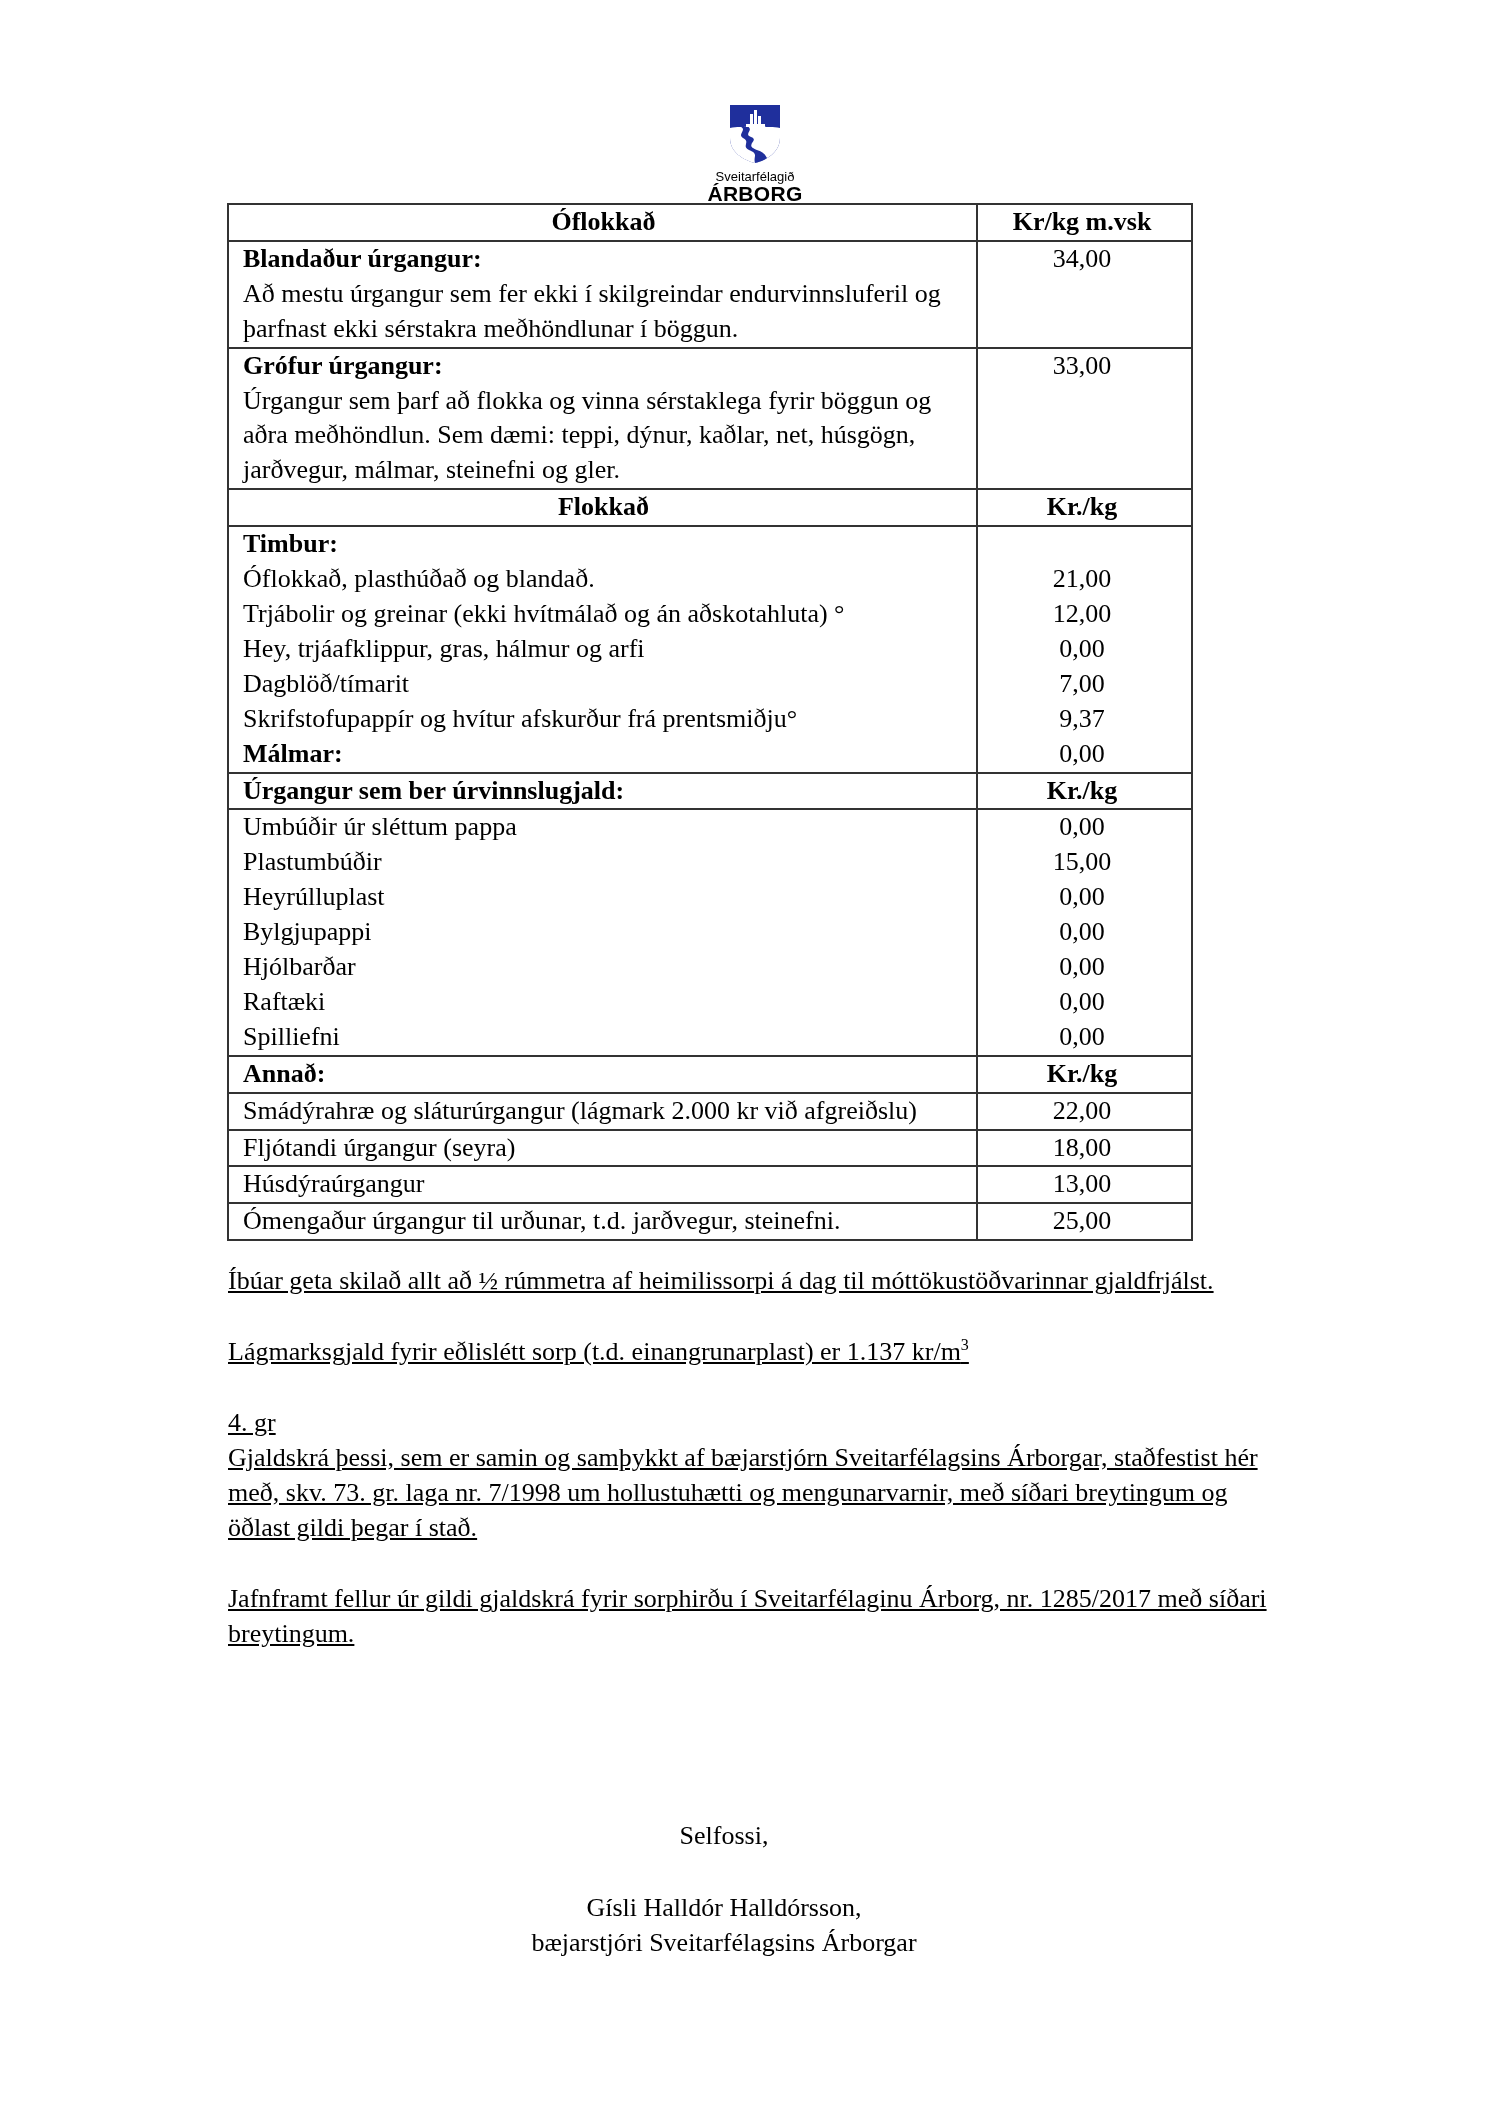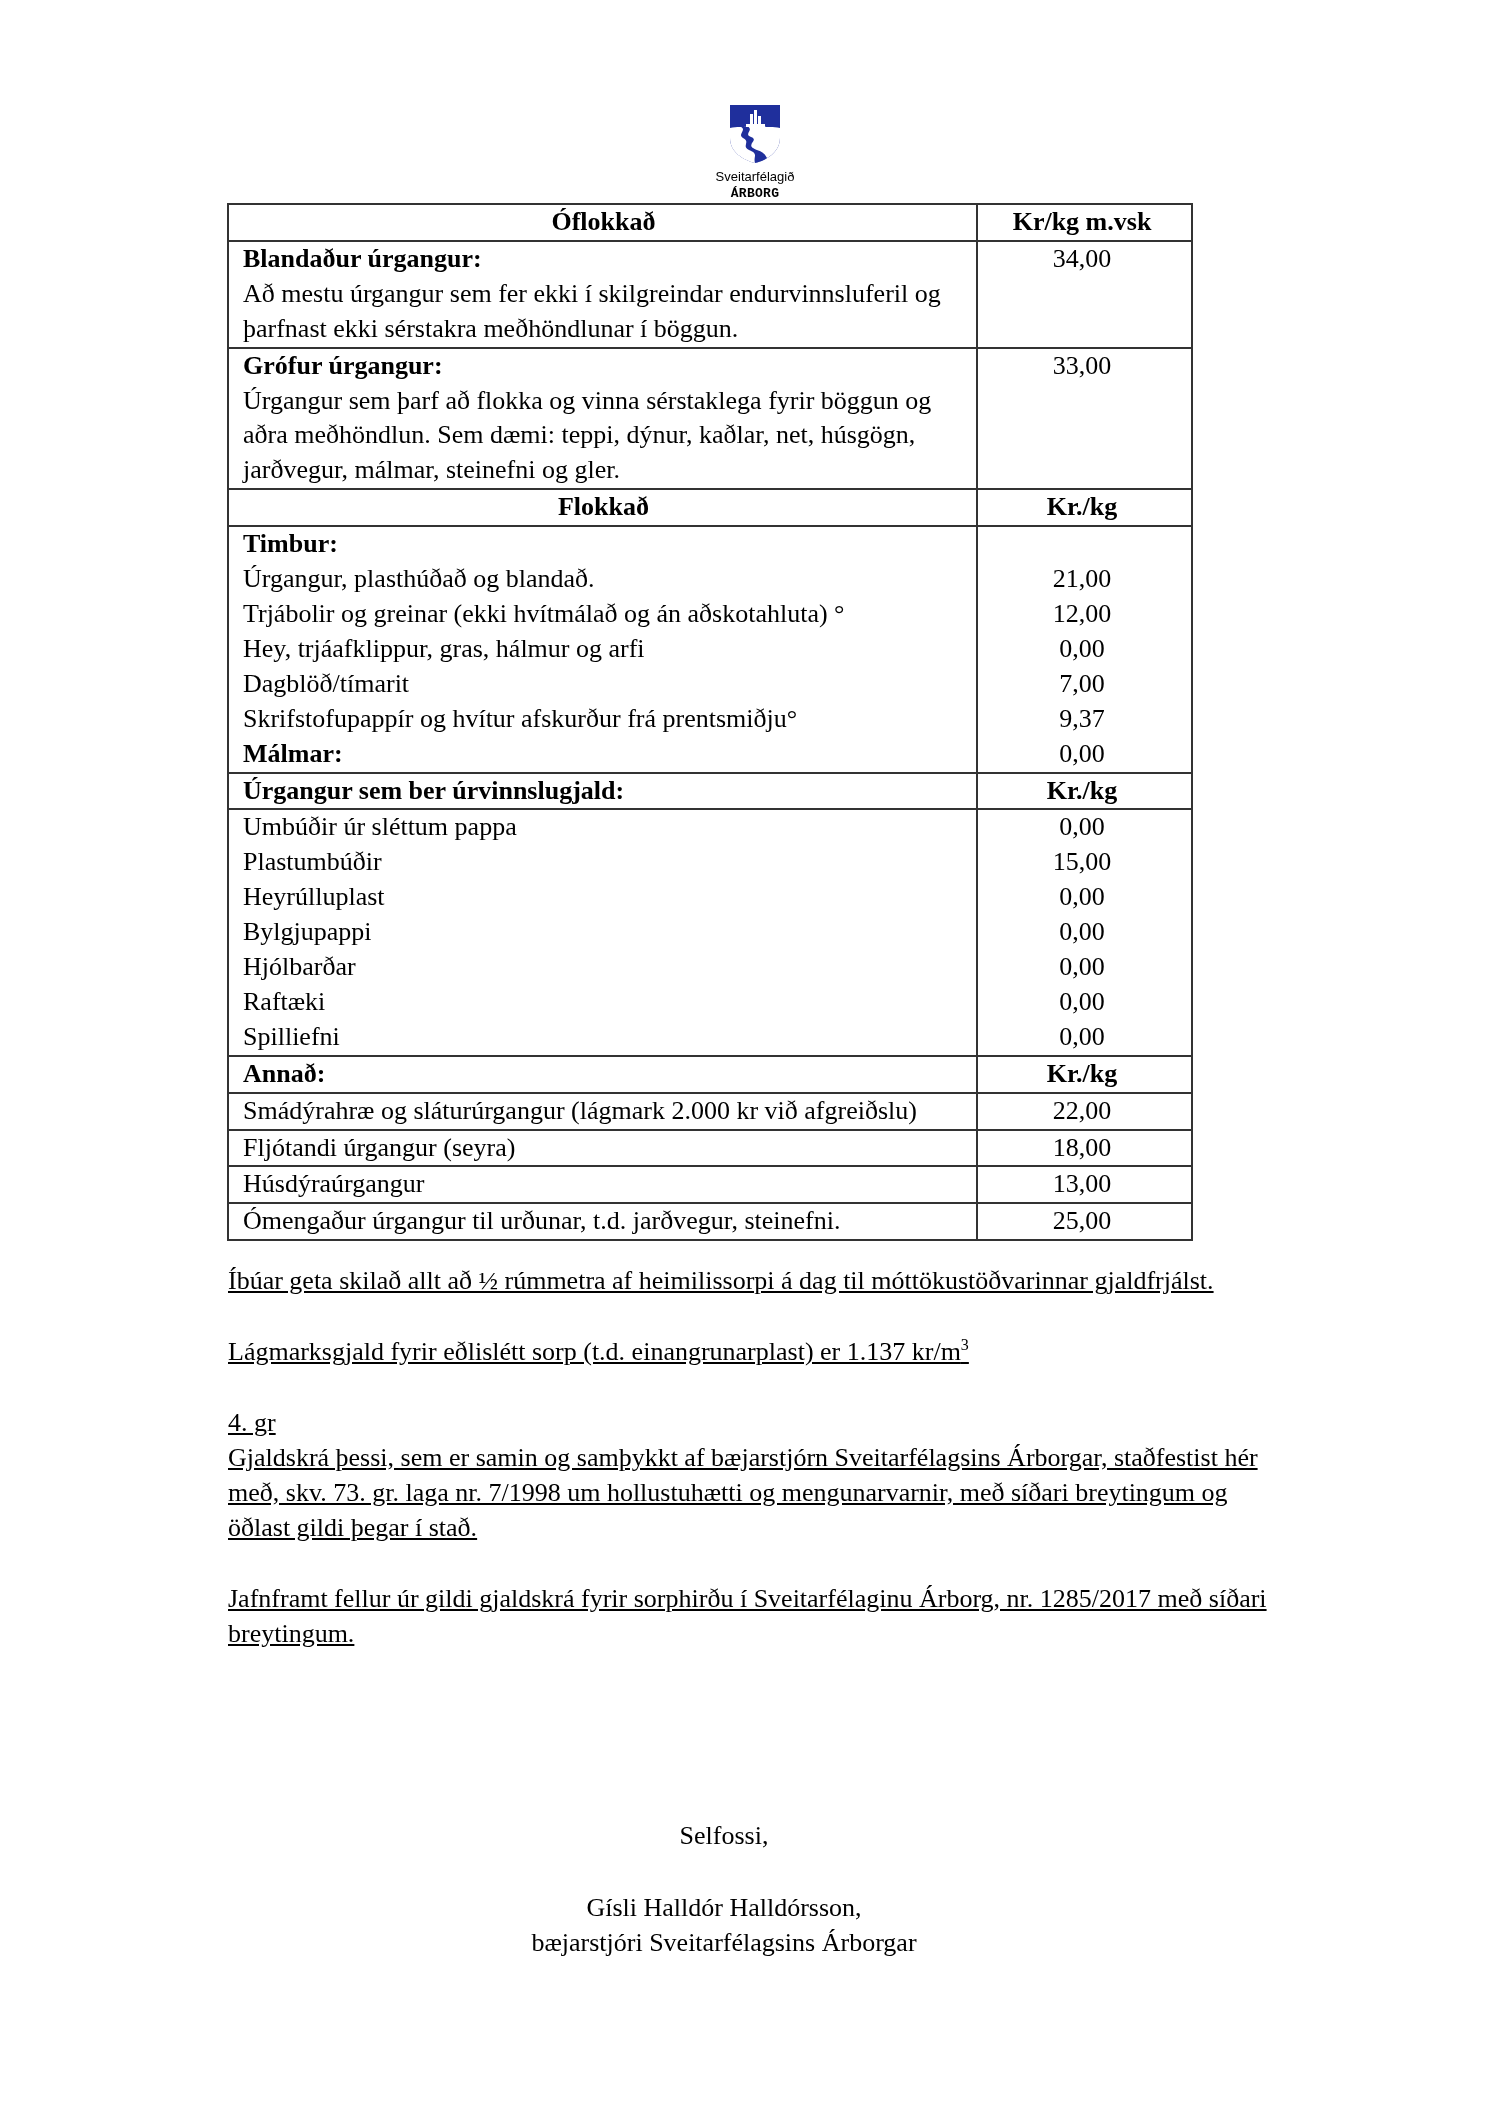--- a/index.html
+++ b/index.html
@@ -3,21 +3,21 @@
 <meta charset="utf-8">
 <style>
   html, body { margin: 0; padding: 0; background: #ffffff; }
   body { width: 1500px; height: 2122px; position: relative; overflow: hidden;
          font-family: "Liberation Serif", "DejaVu Serif", serif; color: #000; }
 
   
   .logo { position: absolute; left: 690px; top: 104px; width: 130px; text-align: center; }
   .logo svg { display: block; margin: 0 auto; }
   .logo .l1 { font-family: "Liberation Sans", "DejaVu Sans", sans-serif; font-size: 13px; line-height: 14px; margin-top: 6px; }
-  .logo .l2 { font-family: Liberation Mono, monospace; font-size: 13px; font-weight: bold; line-height: 20px; letter-spacing: 0.3px; }
+  .logo .l2 { font-family: Liberation Sans, sans-serif; font-size: 21px; font-weight: bold; line-height: 20px; letter-spacing: 0.3px; }
 
   
   table.fees { position: absolute; left: 227px; top: 203px; width: 966px;
                border-collapse: collapse; font-size: 26px; }
   table.fees td { border: 2px solid #333; padding: 0 12px 0 14px; vertical-align: top; line-height: 34.9px; }
   table.fees td.val { width: 180px; text-align: center; padding-right: 19px; }
   table.fees tr.hdr td { font-weight: bold; height: 34px; }
   table.fees tr.hdr td.c { text-align: center; }
   table.fees tr.sub td { font-weight: bold; height: 34px; }
   table.fees .blk { display: block; }
@@ -74,21 +74,21 @@
   </tr>
 
   <tr class="hdr">
     <td class="c">Flokkað</td>
     <td class="val">Kr./kg</td>
   </tr>
 
   <tr>
     <td>
       <span class="blk b">Timbur:</span>
-      <span class="blk">Úrgangur, plasthúðað og blandað.</span>
+      <span class="blk">Óflokkað, plasthúðað og blandað.</span>
       <span class="blk">Trjábolir og greinar (ekki hvítmálað og án aðskotahluta) °</span>
       <span class="blk">Hey, trjáafklippur, gras, hálmur og arfi</span>
       <span class="blk">Dagblöð/tímarit</span>
       <span class="blk">Skrifstofupappír og hvítur afskurður frá prentsmiðju°</span>
       <span class="blk b">Málmar:</span>
     </td>
     <td class="val">
       <span class="blk">&nbsp;</span>
       <span class="blk">21,00</span>
       <span class="blk">12,00</span>

